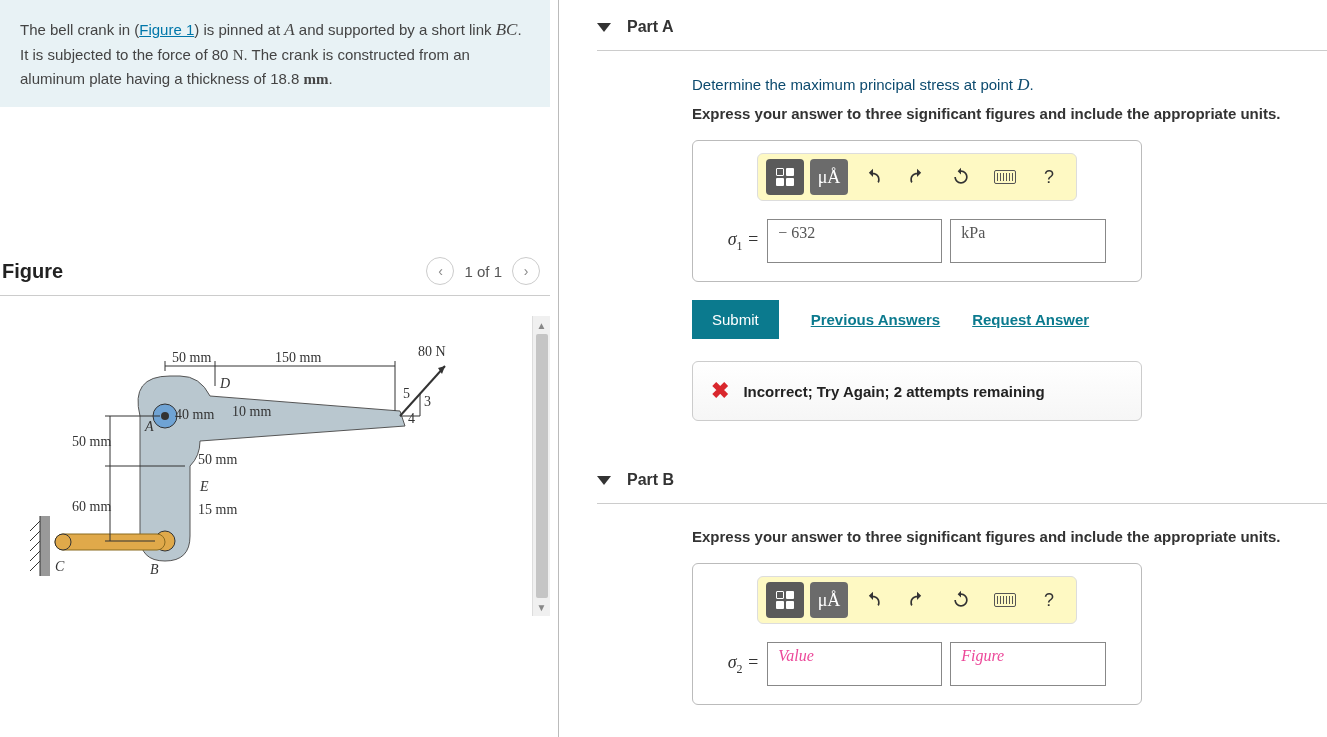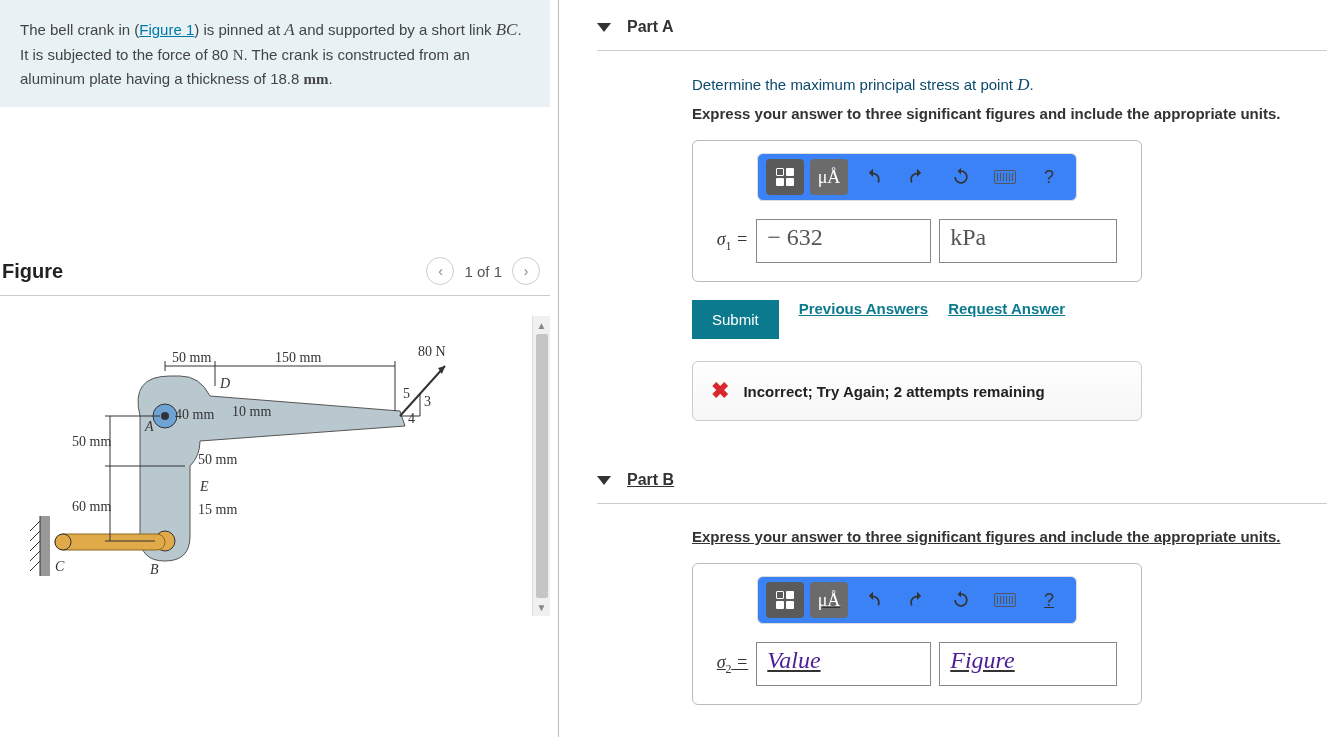--- a/index.html
+++ b/index.html
@@ -22,39 +22,39 @@
 .scroll-thumb { width:12px; flex:1; background:#c5c5c5; border-radius:2px; margin:4px 0;}
 .divider { width: 1px; background: #bbb; margin: 0 8px; }
 .right-panel { flex: 1; padding: 8px 0 0 30px; }
 .part-header { display: flex; align-items: center; gap: 16px; padding: 10px 0 14px 0; border-bottom: 1px solid #ccc; margin-bottom: 24px;}
 .caret-down { width: 0; height: 0; border-left: 7px solid transparent; border-right: 7px solid transparent; border-top: 9px solid #333; }
 .part-title { font-weight: bold; font-size: 16px; }
 .part-body { padding-left: 95px; }
 .instruction { font-size: 15px; color: #0c4a6e; margin-bottom: 10px; }
 .instruction-bold { font-weight: bold; font-size: 15px; margin-bottom: 18px; }
 .answer-box { border: 1px solid #bbb; border-radius: 6px; padding: 12px 14px 18px 14px; width: 450px; margin-bottom: 18px;}
-.toolbar { display: flex; align-items: center; gap: 6px; background: #3b82f6; border-radius: 6px; padding: 5px 8px; width: fit-content; margin: 0 auto 18px auto; border:1px solid #ddd;}
+.toolbar { display: flex; align-items: center; gap: 6px; background: #fef9c3; border-radius: 6px; padding: 5px 8px; width: fit-content; margin: 0 auto 18px auto; border:1px solid #ddd;}
 .tool-btn { width: 38px; height: 36px; border-radius: 4px; display: flex; align-items: center; justify-content: center; cursor: pointer; font-size: 18px; color: #333; }
 .tool-btn.dark { background: #5a5a5a; color: #fff; }
 .tool-btn.dark2 { background: #6b6b6b; color: #fff; font-family: 'Times New Roman', serif; }
 .tool-btn svg { width:20px; height:20px; }
 .answer-row { display: flex; align-items: center; justify-content: center; gap: 8px; }
 .sigma-label { font-family: 'Times New Roman', serif; font-style: italic; font-size: 18px; }
 .sigma-label sub { font-size: 12px; font-style: normal;}
-.value-input, .units-input { height: 44px; border: 1px solid #888; padding: 4px 10px; font-family: 'Times New Roman', serif; font-size: 24px; color: #555; }
+.value-input, .units-input { height: 44px; border: 1px solid #888; padding: 4px 10px; font-family: 'Times New Roman', serif; font-size: 16px; color: #555; }
 .value-input { width: 175px; }
-.units-input { width: 178px; }
-.value-input.placeholder, .units-input.placeholder { color:#4c1d95; font-style: italic; }
-.action-row { display: flex; align-items: flex-start; gap: 20px; margin-bottom: 22px;}
+.units-input { width: 156px; }
+.value-input.placeholder, .units-input.placeholder { color:#ec4899; font-style: italic; }
+.action-row { display: flex; align-items: center; gap: 32px; margin-bottom: 22px;}
 .submit-btn { background: #0b7a8e; color: #fff; border: none; padding: 11px 20px; font-size: 15px; cursor: pointer; }
 .link-btn { color: #0b7a8e; font-weight: bold; text-decoration: underline; font-size: 15px; cursor: pointer; }
 .feedback-box { border: 1px solid #ccc; border-radius: 6px; padding: 16px 18px; width: 450px; display: flex; align-items: center; gap: 14px; background: linear-gradient(#fff,#f6f6f6);}
 .x-icon { color: #d9272d; font-size: 22px; font-weight: bold; }
 .feedback-text { font-weight: bold; font-size: 15px; color: #222; }
-.part-b { margin-top: 40px; text-decoration: underline; }
+.part-b { margin-top: 40px; }
 
 .fig-svg { width: 460px; height: 280px; }
 .fig-label { font-family: 'Times New Roman', serif; font-size: 14px; fill:#333; }
 .keyboard-icon { border:1px solid #555; border-radius:2px; width:22px; height:14px; display:inline-block; position:relative;}
 .keyboard-icon::before{content:""; position:absolute; left:2px; right:2px; top:2px; bottom:2px; background:repeating-linear-gradient(90deg,#555 0 1px, transparent 1px 3px);}
 .templates-icon { display:grid; grid-template-columns: 8px 8px; grid-template-rows: 8px 8px; gap:2px;}
 .templates-icon span{background:#fff; border-radius:1px;}
 .templates-icon span:first-child{border:1px solid #fff; background:transparent;}
 </style>
 </head>

